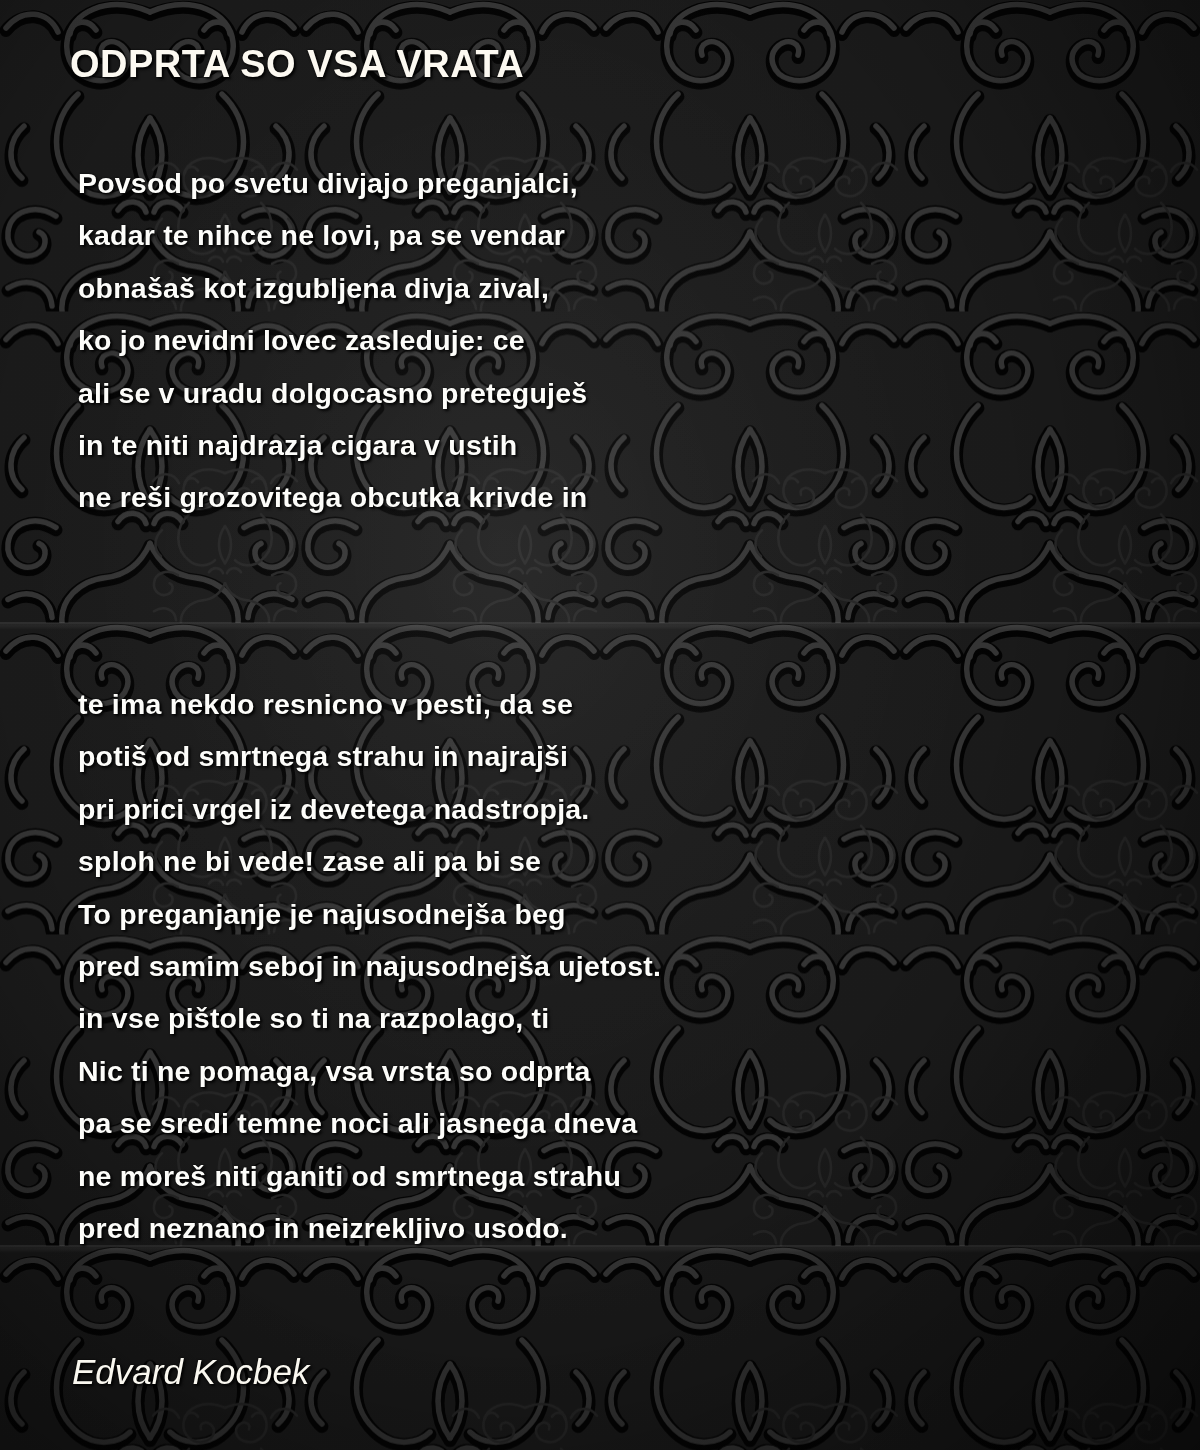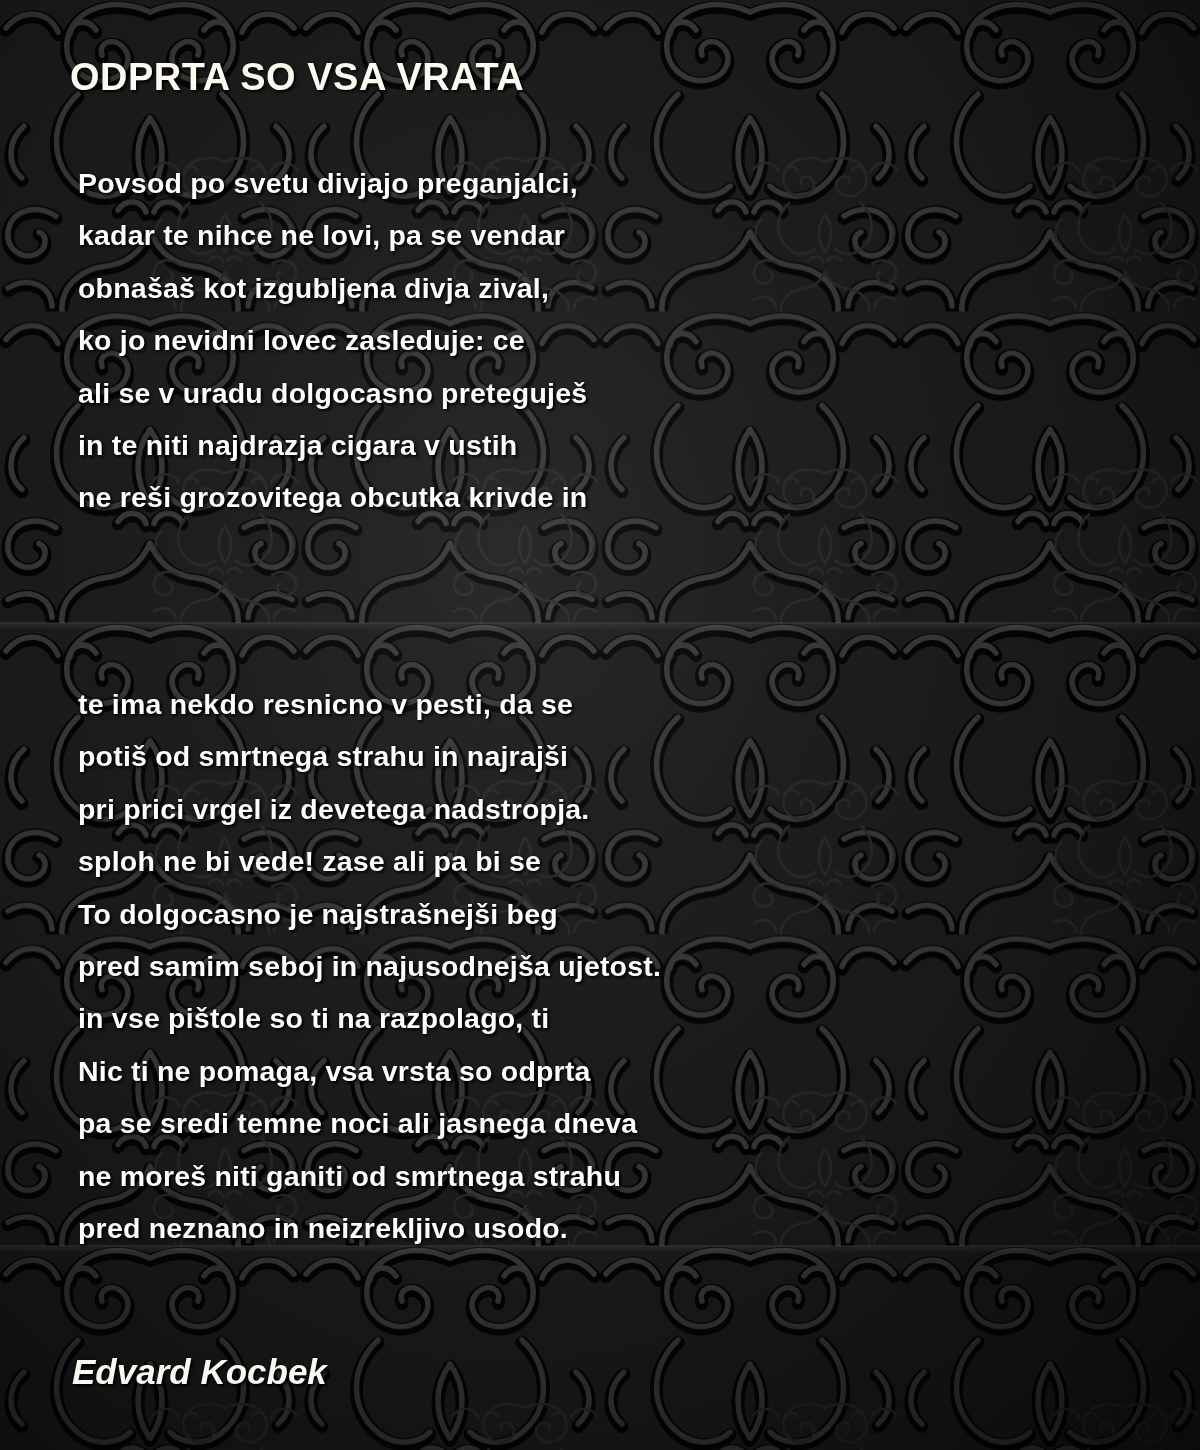--- a/index.html
+++ b/index.html
@@ -48,21 +48,21 @@
       rgba(255,255,255,0.035) 0%,
       rgba(0,0,0,0) 50%,
       rgba(0,0,0,0.28) 88%,
       rgba(0,0,0,0.42) 100%);
     pointer-events: none;
   }
 
   .poem-title {
     position: absolute;
     left: 70px;
-    top: 56px;
+    top: 43px;
     margin: 0;
     font-size: 38px;
     font-weight: bold;
     letter-spacing: 0.5px;
     color: #fcf9f1;
     text-shadow: 0 0 2px rgba(0,0,0,0.8), 2px 2px 3px rgba(0,0,0,0.9);
     white-space: nowrap;
   }
   .stanza {
     position: absolute;
@@ -78,21 +78,21 @@
   }
   .stanza-1 { top: 149px; }
   .stanza-2 { top: 670px; }
 
   .poem-author {
     position: absolute;
     left: 72px;
     top: 1352px;
     font-size: 35px;
     font-style: italic;
-    font-weight: bold;
+    font-weight: normal;
     color: #faf8f0;
     text-shadow: 0 0 2px rgba(0,0,0,0.8), 2px 2px 3px rgba(0,0,0,0.9);
     white-space: nowrap;
   }
 </style>
 </head>
 <body>
 
 <div class="page">
 
@@ -147,21 +147,21 @@
     <div class="line">ali se v uradu dolgocasno preteguješ</div>
     <div class="line">in te niti najdrazja cigara v ustih</div>
     <div class="line">ne reši grozovitega obcutka krivde in</div>
   </div>
 
   <div class="stanza stanza-2">
     <div class="line">te ima nekdo resnicno v pesti, da se</div>
     <div class="line">potiš od smrtnega strahu in najrajši</div>
     <div class="line">pri prici vrgel iz devetega nadstropja.</div>
     <div class="line">sploh ne bi vede! zase ali pa bi se</div>
-    <div class="line">To dolgocasno je najstrašnejši beg</div>
+    <div class="line">To preganjanje je najusodnejša beg</div>
     <div class="line">pred samim seboj in najusodnejša ujetost.</div>
     <div class="line">in vse pištole so ti na razpolago, ti</div>
     <div class="line">Nic ti ne pomaga, vsa vrsta so odprta</div>
     <div class="line">pa se sredi temne noci ali jasnega dneva</div>
     <div class="line">ne moreš niti ganiti od smrtnega strahu</div>
     <div class="line">pred neznano in neizrekljivo usodo.</div>
   </div>
 
   <div class="poem-author">Edvard Kocbek</div>
 

